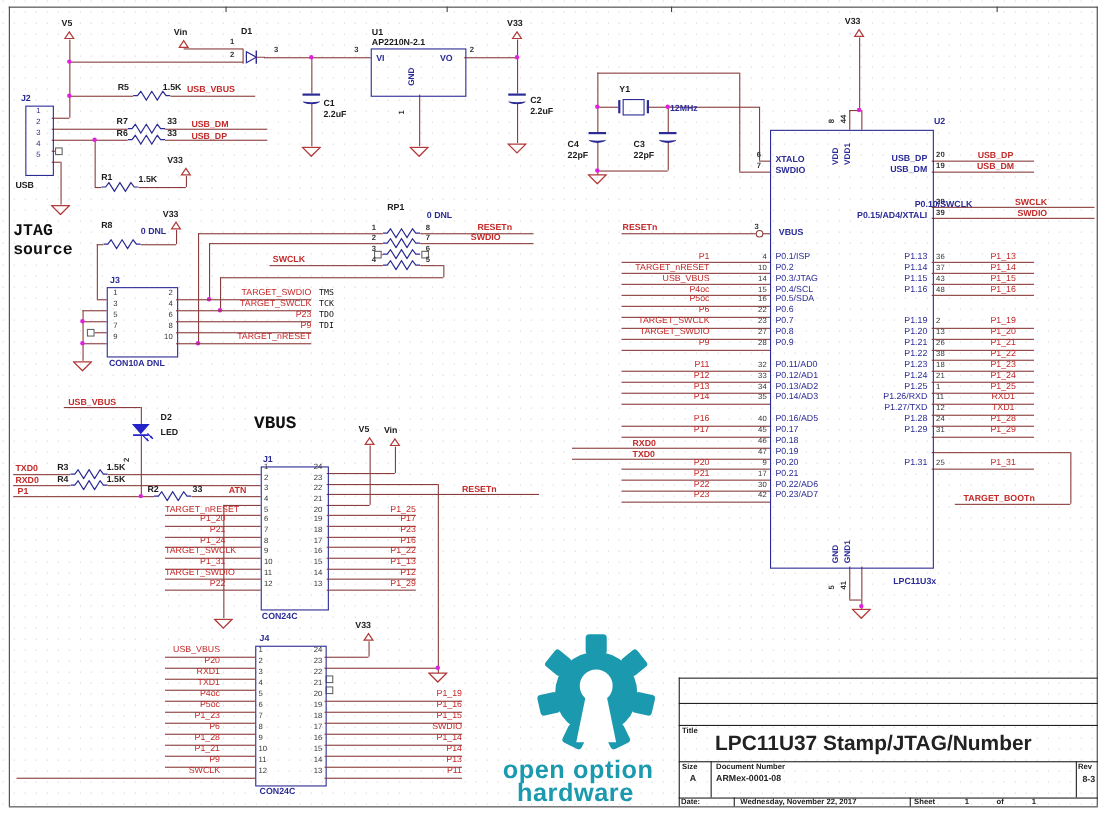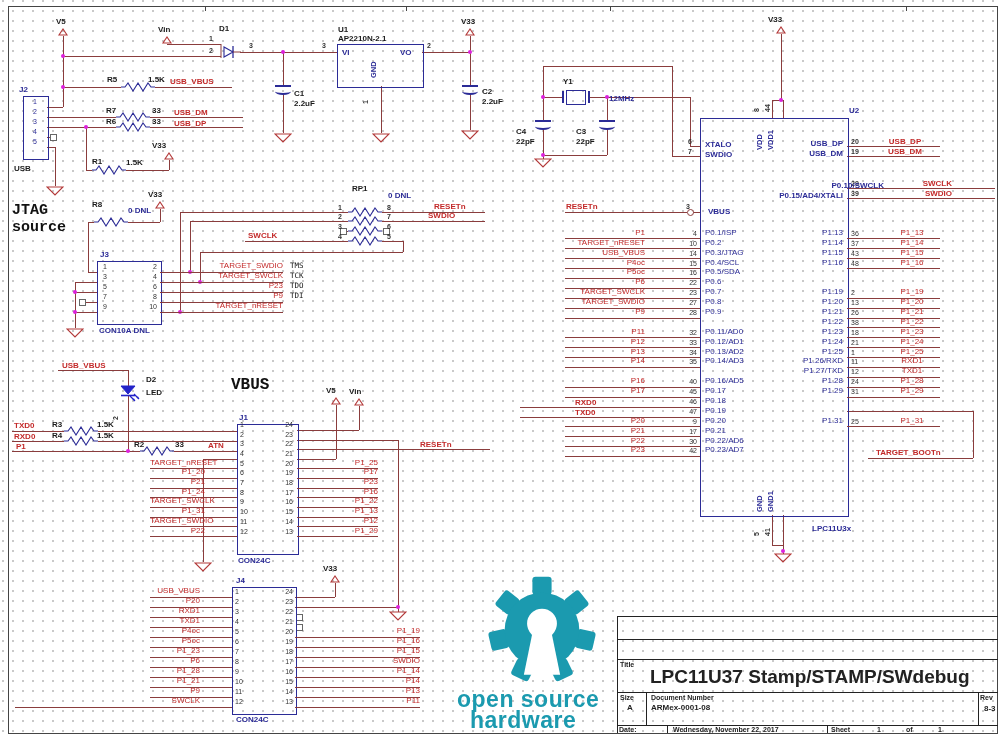--- a/index.html
+++ b/index.html
@@ -921,37 +921,37 @@
         <rect x="51" y="0" width="18" height="17" rx="3" transform="rotate(102.9 60 50)"></rect>
         <rect x="51" y="0" width="18" height="17" rx="3" transform="rotate(154.3 60 50)"></rect>
         <rect x="51" y="0" width="18" height="17" rx="3" transform="rotate(205.7 60 50)"></rect>
         <rect x="51" y="0" width="18" height="17" rx="3" transform="rotate(257.1 60 50)"></rect>
         <rect x="51" y="0" width="18" height="17" rx="3" transform="rotate(308.6 60 50)"></rect>
         <circle cx="60" cy="50" r="35"></circle>
       </g>
       <circle cx="60" cy="44" r="14" fill="#fff"></circle>
       <polygon points="52,48 68,48 77,92 43,92" fill="#fff"></polygon>
     </svg>
-    <b class="logo-t" style="left:457px;top:686px;font-size:23px">open source</b>
+    <b class="logo-t" style="left:457px;top:686px;font-size:23px">open option</b>
     <b class="logo-t" style="left:470px;top:707px;font-size:23px">hardware</b>
   </div>
 
   <div>
     <i class="tbl" style="left:617px;top:616px;width:381px;height:1px"></i>
     <i class="tbl" style="left:617px;top:639px;width:381px;height:1px"></i>
     <i class="tbl" style="left:617px;top:659px;width:381px;height:1px"></i>
     <i class="tbl" style="left:617px;top:692px;width:381px;height:1px"></i>
     <i class="tbl" style="left:617px;top:725px;width:381px;height:1px"></i>
     <i class="tbl" style="left:617px;top:616px;width:1px;height:117px"></i>
     <i class="tbl" style="left:646px;top:692px;width:1px;height:33px"></i>
     <i class="tbl" style="left:978px;top:692px;width:1px;height:33px"></i>
     <i class="tbl" style="left:667px;top:725px;width:1px;height:8px"></i>
     <i class="tbl" style="left:827px;top:725px;width:1px;height:8px"></i>
     <b class="tbt" style="left:620px;top:661px;font-size:7px">Title</b>
-    <b class="tbt" style="left:650px;top:666px;font-size:19px">LPC11U37 Stamp/STAMP/SWdebug</b>
+    <b class="tbt" style="left:650px;top:666px;font-size:19px">LPC11U37 Stamp/JTAG/Number</b>
     <b class="tbt" style="left:620px;top:694px;font-size:7px">Size</b>
     <b class="tbt" style="left:627px;top:703px;font-size:8px">A</b>
     <b class="tbt" style="left:651px;top:694px;font-size:7px">Document Number</b>
     <b class="tbt" style="left:651px;top:703px;font-size:8px">ARMex-0001-08</b>
     <b class="tbt" style="left:980px;top:694px;font-size:7px">Rev</b>
     <b class="tbt" style="left:984px;top:704px;font-size:8px">8-3</b>
     <b class="tbt" style="left:619px;top:726px;font-size:7px">Date:</b>
     <b class="tbt" style="left:673px;top:726px;font-size:7px">Wednesday, November 22, 2017</b>
     <b class="tbt" style="left:831px;top:726px;font-size:7px">Sheet</b>
     <b class="tbt" style="left:877px;top:726px;font-size:7px">1</b>

